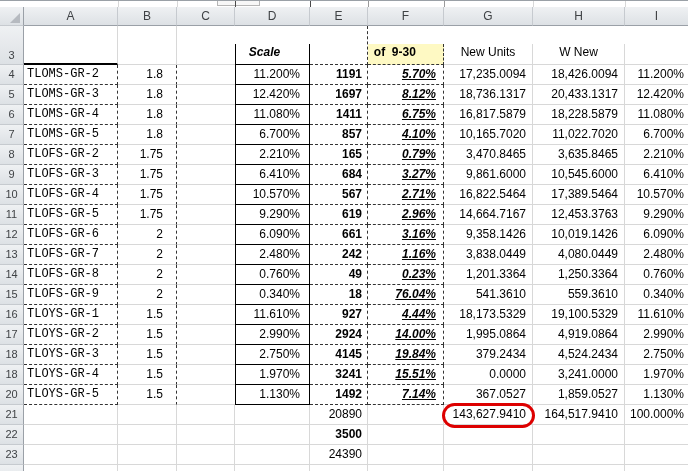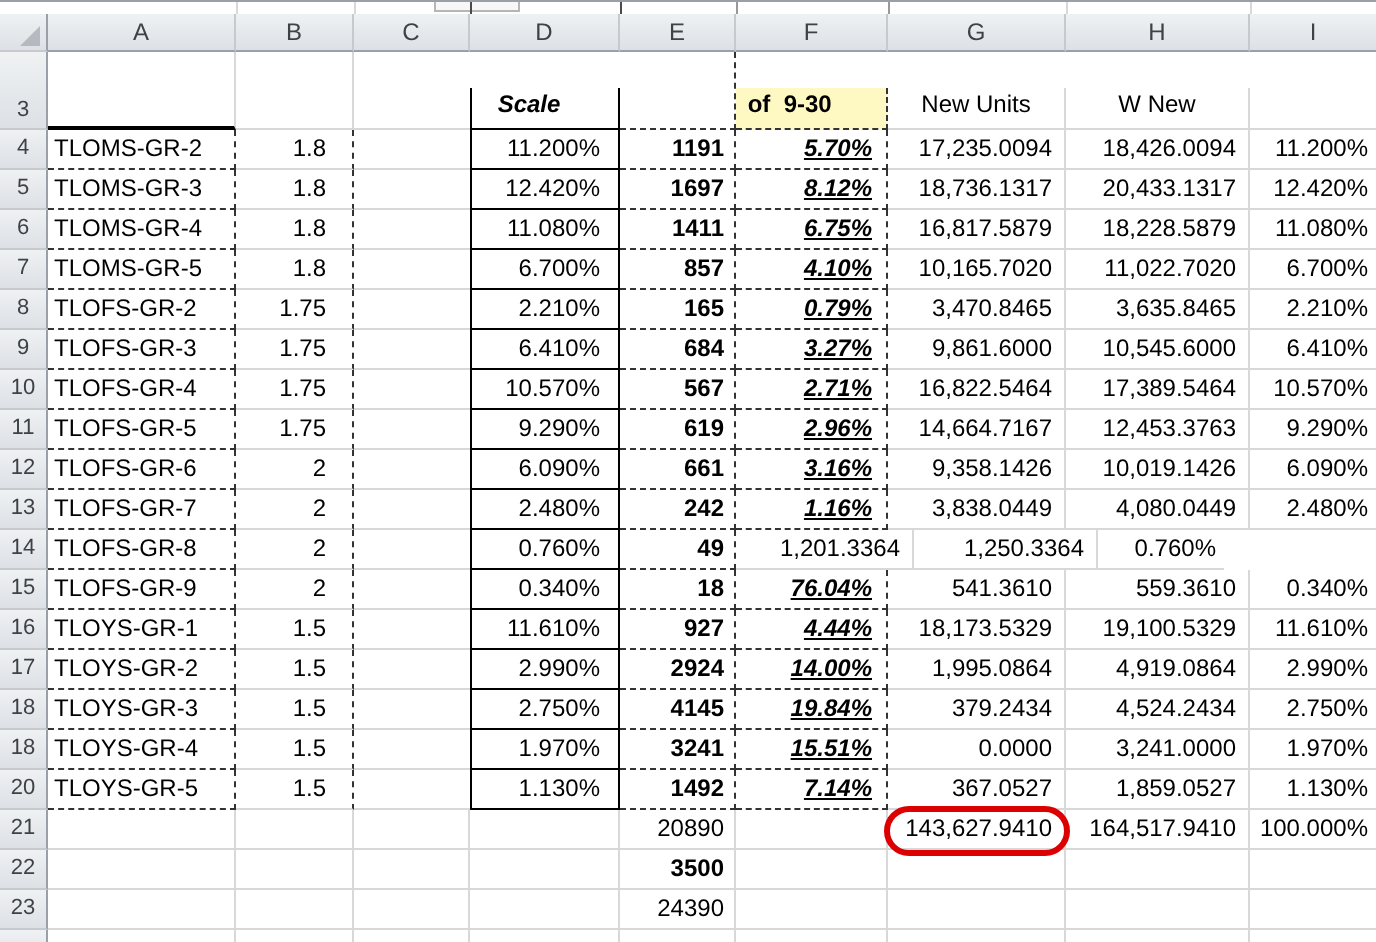--- a/index.html
+++ b/index.html
@@ -46,21 +46,21 @@
   .cb.num{padding-right:13px;}
   .cd.num{padding-right:9px;}
   .ce.num{padding-right:5px;}
   .cf.num{padding-right:7px;font-weight:bold;}
   .cg.num,.ch.num{padding-right:6px;}
   .ci.num{padding-right:4px;}
   .bold{font-weight:700;}
   .bi{font-weight:700;font-style:italic;}
   .fpct{font-style:italic;text-decoration:underline;}
   
-  .dashA{border-right:1px dashed #333;border-bottom:1px dashed #333;}
+  .dashA{border-right:1px dashed #333;border-bottom:1px dashed #333;font-family:Liberation Mono, monospace;}
   .dashR{border-right:1px dashed #333;}
   .dashB{border-bottom:1px dashed #333;}
   .boxD{border-left:1px solid #000;border-right:1px solid #000;border-bottom:1px solid #000;}
   .noR{border-right:none;}
   .solidA{border-bottom:2px solid #000;}
   
   .hdr{display:flex;flex-direction:column;justify-content:flex-end;align-items:center;
        white-space:pre-wrap;line-height:15px;padding-bottom:4px;margin-top:18px;}
   
   .oval{position:absolute;left:442px;top:402px;width:93px;height:25px;
@@ -237,20 +237,21 @@
           <div class="cell ch num">4,080.0449</div>
           <div class="cell ci num">2.480%</div>
         </div>
         <div class="row">
           <div class="cell gut">14</div>
           <div class="cell ca al dashA">TLOFS-GR-8</div>
           <div class="cell cb num dashR">2</div>
           <div class="cell cc num noR"></div>
           <div class="cell cd num boxD">0.760%</div>
           <div class="cell ce num dashR dashB bold">49</div>
+          <div class="cell cf num fpct dashR dashB">0.23%</div>
           <div class="cell cg num">1,201.3364</div>
           <div class="cell ch num">1,250.3364</div>
           <div class="cell ci num">0.760%</div>
         </div>
         <div class="row">
           <div class="cell gut">15</div>
           <div class="cell ca al dashA">TLOFS-GR-9</div>
           <div class="cell cb num dashR">2</div>
           <div class="cell cc num noR"></div>
           <div class="cell cd num boxD">0.340%</div>

